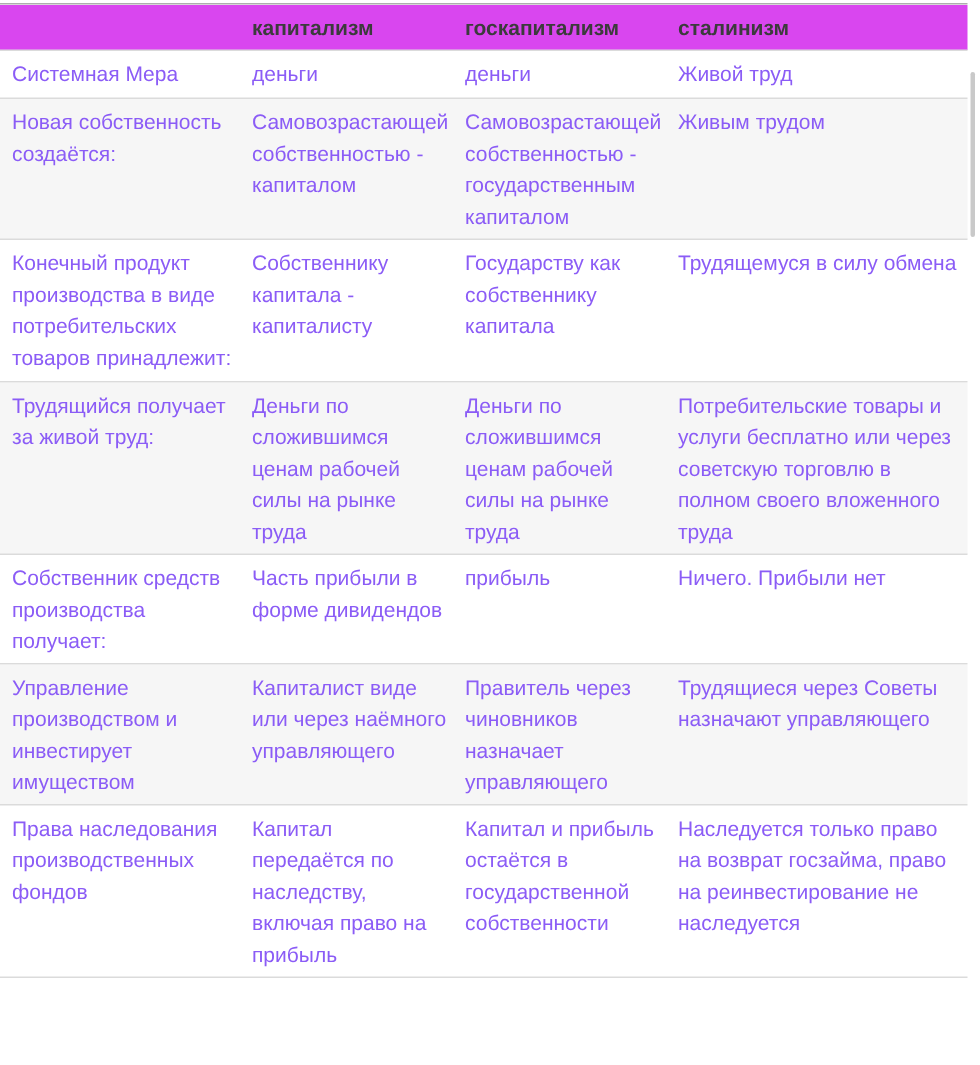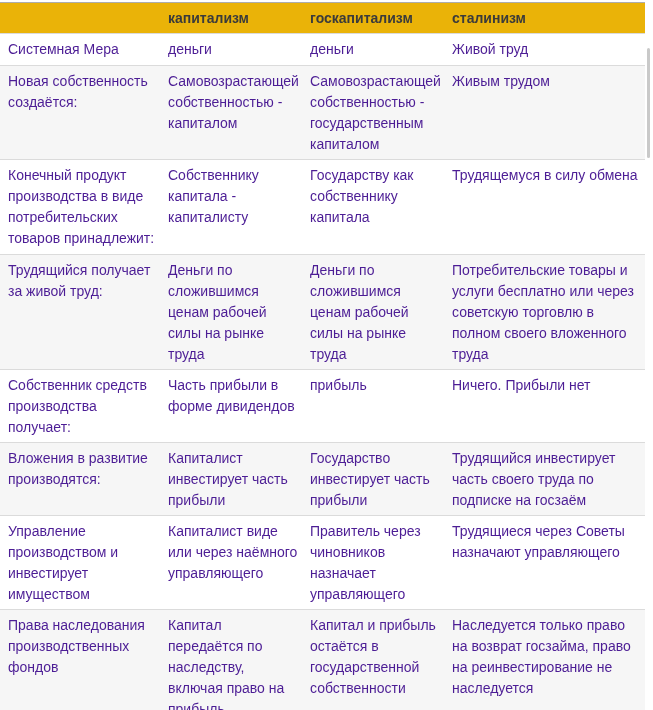--- a/index.html
+++ b/index.html
@@ -17,29 +17,29 @@
     margin-top:2px;
     border-top:1px solid #adadad;
   }
   .cmp th, .cmp td {
     border-bottom:1px solid #dbdbdb;
     padding:5px 4px 4px 8px;
     vertical-align:top;
     text-align:left;
     font-size:14px;
     line-height:21px;
-    color:#4c1d95;
+    color:#8b5cf6;
     white-space:pre-line;
     overflow:hidden;
   }
   .cmp th {
     font-weight:700;
     color:#3b3b3b;
   }
-  .cmp thead tr { background:#eab308; height:30px; }
+  .cmp thead tr { background:#d946ef; height:30px; }
   .cmp tbody tr:nth-child(even) { background:#f6f6f6; }
   .cmp tbody tr:nth-child(odd)  { background:#ffffff; }
   .cmp tbody tr:nth-child(1) { height:32px; }
   .cmp tbody tr:nth-child(2) { height:84px; }
   .cmp tbody tr:nth-child(3) { height:95px;padding-left:24px; }
   .cmp tbody tr:nth-child(4) { height:108px; }
   .cmp tbody tr:nth-child(5) { height:69px; }
   .cmp tbody tr:nth-child(6) { height:69px; }
   .cmp tbody tr:nth-child(7) { height:94px; }
   .cmp tbody tr:nth-child(8) { height:113px; }
@@ -124,33 +124,20 @@
       <tr>
         <td>Собственник средств
 производства
 получает:</td>
         <td>Часть прибыли в
 форме дивидендов</td>
         <td>прибыль</td>
         <td>Ничего. Прибыли нет</td>
       </tr>
       <tr>
-        <td>Вложения в развитие
-производятся:</td>
-        <td>Капиталист
-инвестирует часть
-прибыли</td>
-        <td>Государство
-инвестирует часть
-прибыли</td>
-        <td>Трудящийся инвестирует
-часть своего труда по
-подписке на госзаём</td>
-      </tr>
-      <tr>
         <td>Управление
 производством и
 инвестирует
 имуществом</td>
         <td>Капиталист виде
 или через наёмного
 управляющего</td>
         <td>Правитель через
 чиновников
 назначает

